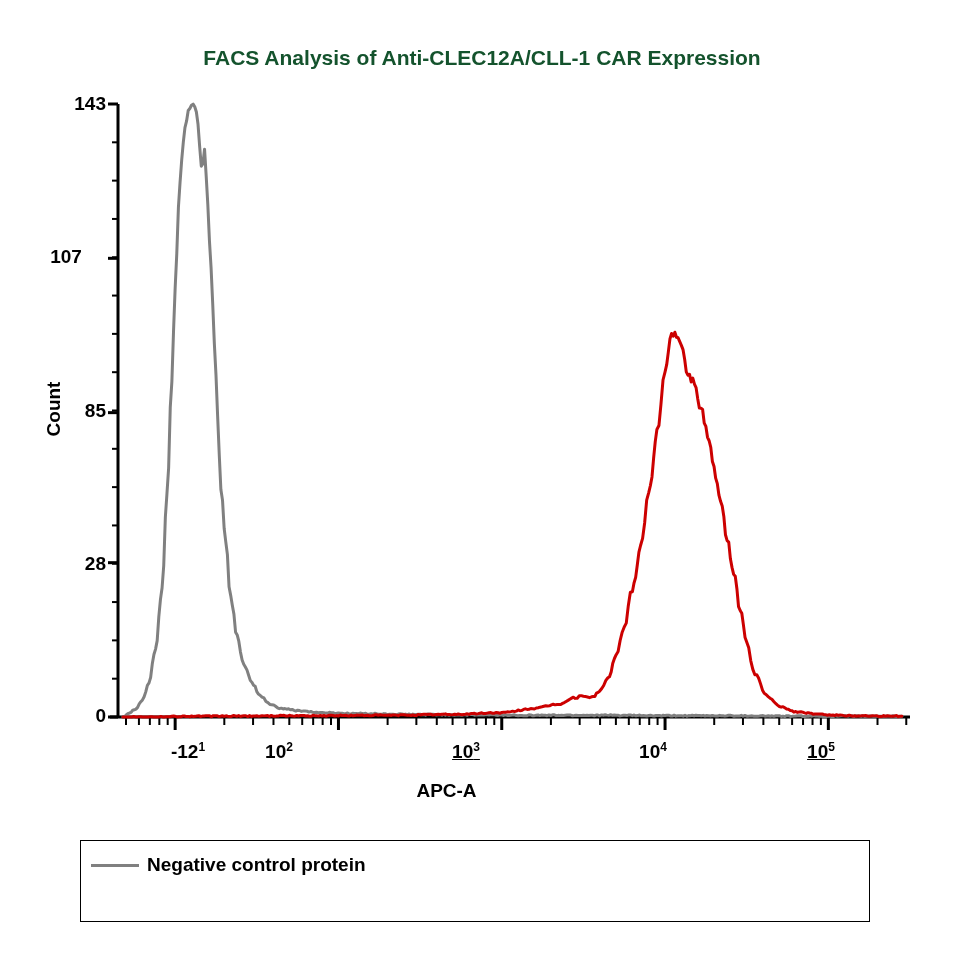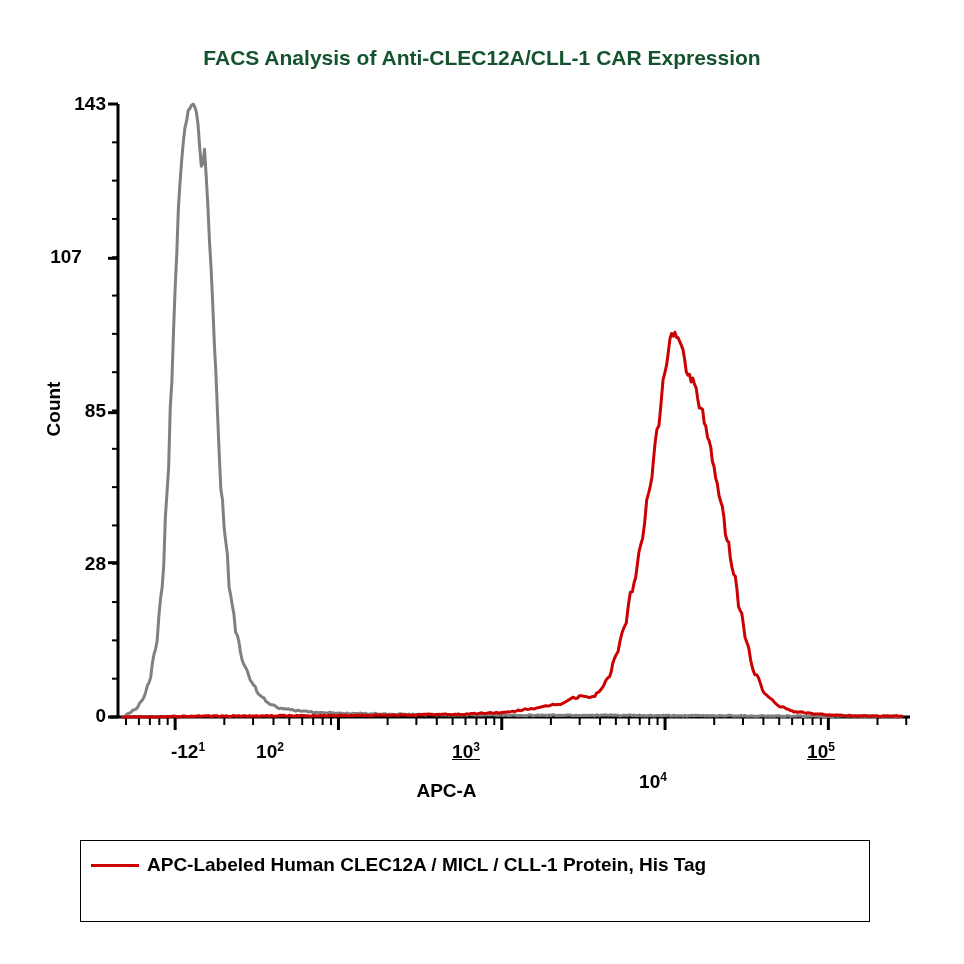--- a/index.html
+++ b/index.html
@@ -86,27 +86,27 @@
 
   <div class="ytick" style="left:26px;top:93px;">143</div>
   <div class="ytick" style="left:26px;top:246px;text-align:center;">107</div>
   <div class="ytick" style="left:26px;top:400px;">85</div>
   <div class="ytick" style="left:26px;top:553px;">28</div>
   <div class="ytick" style="left:26px;top:705px;">0</div>
 
   <div class="xtick" style="left:128px;top:740px;">
     <span>-12</span><sup>1</sup>
   </div>
-  <div class="xtick" style="left:210px;top:740px;">
+  <div class="xtick" style="left:219px;top:740px;">
     <span>10</span><sup>2</sup>
   </div>
   <div class="xtick" style="left:406px;top:740px;text-decoration:underline;">
     <span>10</span><sup>3</sup>
   </div>
-  <div class="xtick" style="left:593px;top:770px;">
+  <div class="xtick" style="left:593px;top:740px;">
     <span>10</span><sup>4</sup>
   </div>
   <div class="xtick" style="left:761px;top:740px;text-decoration:underline;">
     <span>10</span><sup>5</sup>
   </div>
 
   <div class="xlabel">APC-A</div>
 
   <svg class="plot-svg" width="964" height="964">
     <g>
@@ -186,18 +186,18 @@
         <line x1="820.8783644280301" y1="717" x2="820.8783644280301" y2="725" stroke="#000" stroke-width="2"></line>
         <line x1="877.5084034156439" y1="717" x2="877.5084034156439" y2="725" stroke="#000" stroke-width="2"></line>
         <line x1="906.2639244820563" y1="717" x2="906.2639244820563" y2="725" stroke="#000" stroke-width="2"></line>
       </g>
     <path id="series-negative" fill="none" stroke-width="3" stroke-linejoin="round" stroke-linecap="round" d="M 122.90 717.00 L 124.53 716.87 L 126.16 715.03 L 127.80 713.73 L 129.43 713.02 L 131.06 712.43 L 132.70 710.26 L 134.33 709.81 L 135.96 709.14 L 137.60 707.36 L 139.23 703.84 L 140.86 701.69 L 142.49 699.92 L 144.13 696.82 L 145.76 691.88 L 147.39 685.28 L 149.03 682.95 L 150.66 677.41 L 152.29 663.83 L 153.93 654.53 L 155.56 649.10 L 157.19 640.60 L 158.82 616.56 L 160.46 599.40 L 162.09 587.75 L 163.72 565.76 L 165.36 517.02 L 166.99 493.17 L 168.62 468.10 L 170.26 407.39 L 171.89 381.37 L 173.52 331.50 L 175.15 288.13 L 176.79 253.39 L 178.42 207.39 L 180.05 182.41 L 181.69 160.19 L 183.32 142.18 L 184.95 127.69 L 186.59 120.97 L 188.22 110.49 L 189.85 108.48 L 191.48 105.23 L 193.12 104.12 L 194.75 106.71 L 196.38 112.04 L 198.02 124.27 L 199.65 146.30 L 201.28 166.20 L 202.92 163.60 L 204.55 149.16 L 206.18 175.88 L 207.81 204.45 L 209.45 240.83 L 211.08 267.93 L 212.71 303.76 L 214.35 343.64 L 215.98 374.94 L 217.61 415.59 L 219.25 454.52 L 220.88 489.58 L 222.51 500.14 L 224.14 528.27 L 225.78 541.89 L 227.41 554.64 L 229.04 586.75 L 230.68 595.36 L 232.31 605.21 L 233.94 614.32 L 235.58 632.18 L 237.21 634.92 L 238.84 641.43 L 240.47 652.07 L 242.11 659.95 L 243.74 664.34 L 245.37 667.08 L 247.01 670.14 L 248.64 675.23 L 250.27 680.39 L 251.91 682.35 L 253.54 685.22 L 255.17 686.20 L 256.80 691.67 L 258.44 694.11 L 260.07 695.24 L 262.03 697.14 L 263.99 697.90 L 265.95 701.43 L 267.91 702.61 L 269.87 704.39 L 271.77 704.66 L 273.68 704.90 L 275.58 706.29 L 277.49 707.77 L 279.39 708.65 L 281.30 708.13 L 283.11 708.92 L 284.93 708.59 L 286.74 709.18 L 288.56 708.82 L 290.37 709.80 L 292.19 709.41 L 294.00 710.32 L 295.81 711.07 L 297.63 710.18 L 299.51 710.50 L 301.40 711.38 L 303.28 711.05 L 305.17 711.02 L 307.05 711.14 L 308.93 712.09 L 310.82 711.43 L 312.70 712.31 L 314.59 712.43 L 316.47 712.20 L 318.36 712.66 L 320.24 712.57 L 322.12 712.46 L 323.94 712.70 L 325.75 713.11 L 327.57 713.11 L 329.38 712.28 L 331.20 712.70 L 333.01 712.63 L 334.82 713.53 L 336.64 713.34 L 338.45 713.03 L 340.27 713.33 L 342.08 713.19 L 343.90 713.71 L 345.71 713.65 L 347.53 712.95 L 349.34 714.09 L 351.15 713.90 L 352.97 713.29 L 354.78 713.62 L 356.60 713.54 L 358.41 713.69 L 360.23 713.08 L 362.04 713.40 L 363.86 713.76 L 365.67 713.29 L 367.48 714.24 L 369.30 714.21 L 371.11 713.71 L 372.93 714.29 L 374.74 713.29 L 376.56 713.81 L 378.37 714.26 L 380.19 714.15 L 382.00 714.29 L 383.81 713.62 L 385.63 713.83 L 387.44 714.63 L 389.26 714.30 L 391.07 714.24 L 392.89 714.31 L 394.70 714.54 L 396.52 714.85 L 398.33 714.03 L 400.14 713.85 L 401.96 713.96 L 403.77 714.48 L 405.59 714.11 L 407.40 714.65 L 409.22 713.97 L 411.03 714.87 L 412.85 714.10 L 414.66 714.44 L 416.47 714.45 L 418.29 714.19 L 420.10 714.20 L 421.92 714.74 L 423.73 714.44 L 425.55 715.13 L 427.36 714.05 L 429.18 714.32 L 430.99 714.34 L 432.80 714.26 L 434.62 714.54 L 436.43 714.92 L 438.25 714.87 L 440.06 714.61 L 441.88 715.16 L 443.69 714.19 L 445.51 715.19 L 447.32 714.59 L 449.13 715.30 L 450.95 714.63 L 452.76 715.06 L 454.58 715.31 L 456.39 714.78 L 458.21 714.91 L 460.02 714.92 L 461.84 715.16 L 463.65 714.81 L 465.46 714.82 L 467.28 715.26 L 469.09 714.27 L 470.91 714.51 L 472.72 714.60 L 474.54 715.18 L 476.35 714.70 L 478.16 715.07 L 479.98 714.69 L 481.79 714.91 L 483.61 715.00 L 485.42 714.68 L 487.24 714.64 L 489.05 715.07 L 490.87 714.65 L 492.68 714.58 L 494.49 714.80 L 496.31 715.28 L 498.12 715.41 L 499.94 714.85 L 501.75 714.91 L 503.57 715.45 L 505.38 714.75 L 507.20 715.38 L 509.01 715.41 L 510.82 715.17 L 512.64 715.04 L 514.45 714.78 L 516.27 715.62 L 518.08 715.73 L 519.90 715.40 L 521.71 715.61 L 523.53 715.80 L 525.34 715.64 L 527.15 715.81 L 528.97 714.77 L 530.78 714.99 L 532.60 715.75 L 534.41 715.63 L 536.23 715.29 L 538.04 714.94 L 539.86 715.58 L 541.67 714.92 L 543.48 715.22 L 545.30 715.31 L 547.11 715.71 L 548.93 714.96 L 550.74 715.49 L 552.56 714.86 L 554.37 714.83 L 556.19 715.64 L 558.00 715.37 L 559.81 715.51 L 561.63 715.27 L 563.44 715.59 L 565.26 715.35 L 567.07 715.08 L 568.89 715.04 L 570.70 715.04 L 572.52 715.72 L 574.33 715.55 L 576.14 715.24 L 577.96 715.56 L 579.77 715.49 L 581.59 715.48 L 583.40 715.27 L 585.22 715.52 L 587.03 715.27 L 588.85 715.53 L 590.66 715.17 L 592.47 715.29 L 594.29 715.86 L 596.10 715.12 L 597.92 715.05 L 599.73 715.78 L 601.55 714.88 L 603.36 715.24 L 605.18 714.80 L 606.99 715.13 L 608.80 715.38 L 610.62 714.78 L 612.43 715.40 L 614.25 714.99 L 616.06 715.22 L 617.88 715.20 L 619.69 715.90 L 621.51 715.64 L 623.32 715.21 L 625.13 715.31 L 626.95 715.55 L 628.76 714.93 L 630.58 715.05 L 632.39 715.63 L 634.21 715.05 L 636.02 715.78 L 637.84 715.40 L 639.65 715.07 L 641.46 715.87 L 643.28 715.51 L 645.09 715.66 L 646.91 715.99 L 648.72 715.49 L 650.54 715.20 L 652.35 715.67 L 654.16 716.01 L 655.98 715.49 L 657.79 715.56 L 659.61 715.44 L 661.42 716.05 L 663.24 715.18 L 665.05 715.59 L 666.87 715.28 L 668.68 715.20 L 670.49 715.98 L 672.31 716.11 L 674.12 715.17 L 675.94 716.15 L 677.75 715.81 L 679.57 715.73 L 681.38 715.63 L 683.20 716.18 L 685.01 715.29 L 686.82 716.22 L 688.64 715.60 L 690.45 715.64 L 692.27 715.18 L 694.08 715.88 L 695.90 715.17 L 697.71 715.42 L 699.53 715.40 L 701.34 715.68 L 703.15 715.36 L 704.97 715.97 L 706.78 715.57 L 708.60 715.64 L 710.41 715.97 L 712.23 715.48 L 714.04 715.80 L 715.86 716.07 L 717.67 716.10 L 719.48 715.37 L 721.30 715.79 L 723.11 715.80 L 724.93 716.13 L 726.74 715.80 L 728.56 715.25 L 730.37 715.35 L 732.19 715.62 L 734.00 716.26 L 735.81 715.98 L 737.63 715.94 L 739.44 716.08 L 741.26 715.26 L 743.07 716.26 L 744.89 715.39 L 746.70 716.13 L 748.52 716.13 L 750.33 715.96 L 752.14 715.85 L 753.96 716.20 L 755.77 716.20 L 757.59 716.21 L 759.40 715.99 L 761.22 715.63 L 763.03 715.60 L 764.85 716.17 L 766.66 716.03 L 768.47 715.80 L 770.29 716.25 L 772.10 715.82 L 773.92 716.35 L 775.73 715.77 L 777.55 715.63 L 779.36 715.65 L 781.18 716.50 L 782.99 716.11 L 784.80 716.59 L 786.62 715.73 L 788.43 715.70 L 790.25 716.47 L 792.06 716.35 L 793.88 716.13 L 795.69 715.93 L 797.51 715.65 L 799.32 715.85 L 801.13 715.64 L 802.95 716.53 L 804.76 716.61 L 806.58 716.24 L 808.39 716.30 L 810.21 715.74 L 812.02 716.17 L 813.84 715.61 L 815.65 716.12 L 817.46 716.06 L 819.28 716.22 L 821.09 716.15 L 822.91 716.58 L 824.72 716.55 L 826.54 716.49 L 828.35 716.14 L 830.16 716.14 L 831.98 716.69 L 833.79 716.51 L 835.61 715.65 L 837.42 716.26 L 839.24 716.11 L 841.05 715.71 L 842.87 715.87 L 844.68 715.59 L 846.49 715.87 L 848.31 716.17 L 850.12 715.59 L 851.94 715.66 L 853.75 716.68 L 855.57 715.66 L 857.38 715.73 L 859.20 715.83 L 861.01 716.45 L 862.79 715.62 L 864.56 716.51 L 866.34 716.37 L 868.11 715.97 L 869.89 716.00 L 871.66 716.07 L 873.44 716.33 L 875.21 716.09 L 876.99 716.22 L 878.76 716.23 L 880.54 716.31 L 882.31 716.33 L 884.09 716.31 L 885.86 716.19 L 887.64 715.95 L 889.41 716.12 L 891.19 716.38 L 892.96 715.73 L 894.74 716.30 L 896.51 716.42 L 898.29 716.32 L 900.06 716.39 L 901.84 716.14" stroke="#808080"></path>
     <path id="series-apc" fill="none" stroke-width="3" stroke-linejoin="round" stroke-linecap="round" d="M 122.90 717.00 L 124.71 717.00 L 126.51 717.00 L 128.32 717.00 L 130.13 717.00 L 131.93 717.00 L 133.74 716.55 L 135.55 717.00 L 137.35 717.00 L 139.16 716.63 L 140.97 716.73 L 142.77 717.00 L 144.58 717.00 L 146.39 717.00 L 148.19 717.00 L 150.00 716.76 L 151.81 716.65 L 153.61 716.93 L 155.42 716.99 L 157.23 717.00 L 159.03 717.00 L 160.84 716.38 L 162.65 716.91 L 164.45 717.00 L 166.26 716.65 L 168.07 716.72 L 169.87 716.68 L 171.68 716.25 L 173.49 716.08 L 175.29 716.35 L 177.10 716.93 L 178.91 716.73 L 180.71 716.80 L 182.52 716.02 L 184.33 716.01 L 186.13 716.46 L 187.94 716.38 L 189.75 716.78 L 191.55 715.98 L 193.36 716.45 L 195.17 716.36 L 196.97 716.01 L 198.78 715.76 L 200.59 716.51 L 202.39 716.09 L 204.20 716.08 L 206.01 715.66 L 207.81 715.75 L 209.63 715.84 L 211.44 716.69 L 213.26 715.64 L 215.07 715.65 L 216.89 715.76 L 218.70 716.39 L 220.52 716.18 L 222.33 715.75 L 224.14 716.43 L 225.96 715.83 L 227.77 716.21 L 229.59 716.40 L 231.40 716.38 L 233.22 715.55 L 235.03 715.84 L 236.85 716.25 L 238.66 715.54 L 240.47 716.53 L 242.29 716.08 L 244.10 715.72 L 245.92 715.75 L 247.73 716.54 L 249.55 715.61 L 251.36 716.41 L 253.18 716.03 L 254.99 715.89 L 256.80 715.79 L 258.62 716.34 L 260.43 716.07 L 262.25 715.67 L 264.06 715.87 L 265.88 715.69 L 267.69 715.58 L 269.51 716.40 L 271.32 715.41 L 273.13 716.19 L 274.95 716.34 L 276.76 715.89 L 278.58 715.90 L 280.39 715.22 L 282.21 715.52 L 284.02 715.35 L 285.84 715.96 L 287.65 716.11 L 289.46 715.23 L 291.28 715.83 L 293.09 716.04 L 294.91 716.18 L 296.72 715.48 L 298.54 715.98 L 300.35 715.47 L 302.16 715.59 L 303.98 715.46 L 305.79 716.04 L 307.61 715.67 L 309.42 716.27 L 311.24 716.26 L 313.05 715.24 L 314.87 715.65 L 316.68 715.65 L 318.49 716.10 L 320.31 715.40 L 322.12 716.01 L 323.94 715.51 L 325.75 716.19 L 327.57 715.74 L 329.38 715.25 L 331.20 715.27 L 333.01 715.49 L 334.82 716.01 L 336.64 715.59 L 338.45 715.94 L 340.27 715.02 L 342.08 715.52 L 343.90 715.47 L 345.71 715.24 L 347.53 715.74 L 349.34 715.90 L 351.15 715.05 L 352.97 715.78 L 354.78 715.59 L 356.60 715.12 L 358.41 715.14 L 360.23 715.23 L 362.04 714.97 L 363.86 715.67 L 365.67 715.48 L 367.48 715.27 L 369.30 715.72 L 371.11 715.86 L 372.93 715.55 L 374.74 714.82 L 376.56 714.75 L 378.37 715.33 L 380.19 714.79 L 382.00 715.12 L 383.81 715.28 L 385.63 715.16 L 387.44 715.35 L 389.26 714.92 L 391.07 715.44 L 392.89 714.93 L 394.70 714.89 L 396.52 715.12 L 398.33 715.66 L 400.14 714.71 L 401.96 714.86 L 403.77 714.77 L 405.59 715.06 L 407.40 715.37 L 409.22 715.25 L 411.03 715.46 L 412.85 714.99 L 414.66 715.47 L 416.47 715.44 L 418.29 714.41 L 420.10 714.93 L 421.92 714.50 L 423.73 714.31 L 425.55 714.32 L 427.36 714.50 L 429.18 714.23 L 430.99 714.35 L 432.80 714.99 L 434.62 714.85 L 436.43 714.52 L 438.25 714.27 L 440.06 714.50 L 441.88 714.36 L 443.69 714.23 L 445.51 713.87 L 447.32 714.55 L 449.13 714.38 L 450.95 714.87 L 452.76 714.61 L 454.58 714.23 L 456.39 714.57 L 458.21 713.96 L 460.02 714.37 L 461.84 714.78 L 463.65 714.45 L 465.46 714.29 L 467.28 713.80 L 469.09 714.41 L 470.91 713.51 L 472.72 713.58 L 474.54 713.34 L 476.35 713.99 L 478.16 713.65 L 479.98 713.21 L 481.79 712.79 L 483.61 713.53 L 485.42 713.56 L 487.24 713.14 L 489.05 712.70 L 490.87 712.62 L 492.68 713.30 L 494.49 713.21 L 496.31 712.42 L 498.12 712.77 L 499.94 713.28 L 501.75 712.47 L 503.57 712.26 L 505.38 712.22 L 507.20 711.86 L 509.01 712.04 L 510.82 711.62 L 512.64 711.13 L 514.45 711.62 L 516.27 711.16 L 518.08 709.97 L 519.90 710.68 L 521.71 710.54 L 523.53 709.45 L 525.34 708.83 L 527.15 709.38 L 528.97 709.25 L 530.78 708.58 L 532.60 708.72 L 534.41 708.96 L 536.30 707.99 L 538.18 707.75 L 540.07 707.18 L 541.95 706.79 L 543.83 706.30 L 545.72 705.82 L 547.60 706.08 L 549.49 705.88 L 551.37 704.96 L 553.25 704.22 L 555.14 704.86 L 557.02 704.57 L 558.91 704.47 L 560.72 704.50 L 562.54 703.40 L 564.35 702.59 L 566.16 701.44 L 567.98 700.36 L 569.79 699.22 L 571.61 698.16 L 573.42 697.17 L 575.24 698.38 L 577.28 698.19 L 579.32 695.69 L 581.36 695.65 L 583.40 696.23 L 585.44 696.60 L 587.48 696.97 L 589.53 697.66 L 591.57 696.82 L 593.20 696.50 L 594.83 696.47 L 596.47 693.15 L 598.10 692.45 L 599.73 691.03 L 601.77 688.53 L 603.81 685.29 L 605.86 680.38 L 607.90 677.73 L 609.53 676.72 L 611.16 671.97 L 612.80 663.13 L 614.43 658.50 L 616.06 654.96 L 618.10 651.59 L 620.14 640.50 L 622.19 632.19 L 624.23 626.96 L 626.27 623.15 L 628.31 605.70 L 630.35 592.18 L 632.39 591.74 L 634.02 583.01 L 635.66 577.38 L 637.29 565.00 L 638.92 552.18 L 640.56 545.49 L 642.60 538.41 L 644.64 523.00 L 646.68 500.03 L 648.72 492.61 L 650.35 485.77 L 651.99 476.95 L 653.62 458.15 L 655.25 441.63 L 656.89 429.50 L 658.93 425.56 L 660.97 404.08 L 663.01 380.01 L 665.05 371.80 L 666.68 364.69 L 668.32 352.17 L 669.95 338.86 L 671.58 333.45 L 673.22 336.29 L 674.85 332.19 L 676.48 337.31 L 678.12 337.79 L 679.75 341.56 L 681.38 345.37 L 683.01 349.62 L 684.65 359.21 L 686.28 371.86 L 687.91 375.16 L 689.55 374.38 L 691.18 382.02 L 692.81 378.17 L 694.45 384.13 L 696.08 387.61 L 697.71 398.65 L 699.34 408.10 L 700.98 408.19 L 702.61 409.52 L 704.24 423.08 L 705.88 426.43 L 707.51 437.29 L 709.14 440.74 L 710.78 447.30 L 712.41 461.57 L 714.04 466.51 L 715.67 478.17 L 717.31 483.64 L 718.94 495.18 L 720.57 501.35 L 722.21 505.98 L 723.84 516.40 L 725.47 534.77 L 727.11 540.55 L 728.74 542.10 L 730.37 558.54 L 732.00 567.39 L 733.64 574.37 L 735.27 576.30 L 736.90 588.68 L 738.54 606.57 L 740.17 610.54 L 741.80 613.25 L 743.44 625.15 L 745.07 637.58 L 746.70 642.09 L 748.74 647.66 L 750.78 660.78 L 752.82 669.38 L 754.87 674.79 L 756.77 674.64 L 758.68 678.25 L 760.58 683.88 L 762.49 690.16 L 764.39 693.39 L 766.30 694.78 L 768.16 696.64 L 770.03 698.18 L 771.90 699.33 L 773.76 701.56 L 775.63 703.48 L 777.49 705.08 L 779.36 706.50 L 781.18 707.15 L 782.99 706.66 L 784.80 707.81 L 786.62 709.00 L 788.43 709.32 L 790.25 710.49 L 792.06 710.77 L 793.88 712.18 L 795.69 711.50 L 797.44 712.39 L 799.19 711.96 L 800.94 711.71 L 802.69 712.12 L 804.44 712.87 L 806.19 713.40 L 807.94 712.65 L 809.69 712.99 L 811.44 713.18 L 813.19 714.35 L 814.94 714.03 L 816.69 714.02 L 818.44 713.94 L 820.19 713.93 L 822.00 713.89 L 823.81 714.49 L 825.63 714.78 L 827.44 715.16 L 829.26 714.79 L 831.07 715.23 L 832.89 715.06 L 834.70 715.51 L 836.52 714.75 L 838.33 715.40 L 840.14 714.93 L 841.96 715.13 L 843.77 715.63 L 845.59 715.98 L 847.40 715.78 L 849.22 715.19 L 851.03 715.79 L 852.85 716.16 L 854.66 715.84 L 856.47 716.17 L 858.29 715.87 L 860.10 716.09 L 861.92 715.65 L 863.73 715.66 L 865.55 715.52 L 867.36 716.04 L 869.18 716.20 L 870.99 715.91 L 872.80 715.72 L 874.62 715.88 L 876.43 715.65 L 878.25 716.47 L 880.06 716.46 L 881.88 716.51 L 883.69 715.57 L 885.51 716.36 L 887.32 715.79 L 889.13 715.91 L 890.95 716.22 L 892.76 716.36 L 894.58 715.90 L 896.39 715.57 L 898.21 716.63 L 900.02 716.18 L 901.84 716.14" stroke="#CC0000"></path>
   </svg>
 
   <div class="legend">
     <div class="legend-row">
-      <span class="legend-swatch" id="sw1" style="border-top-color: rgb(204, 0, 0);"></span>
-      <span class="legend-text">APC-Labeled Human CLEC12A / MICL / CLL-1 Protein, His Tag</span>
+      <span class="legend-swatch" id="sw0" style="border-top-color: rgb(128, 128, 128);"></span>
+      <span class="legend-text">Negative control protein</span>
     </div>
   </div>
 
 </div>
 
 </body></html>

